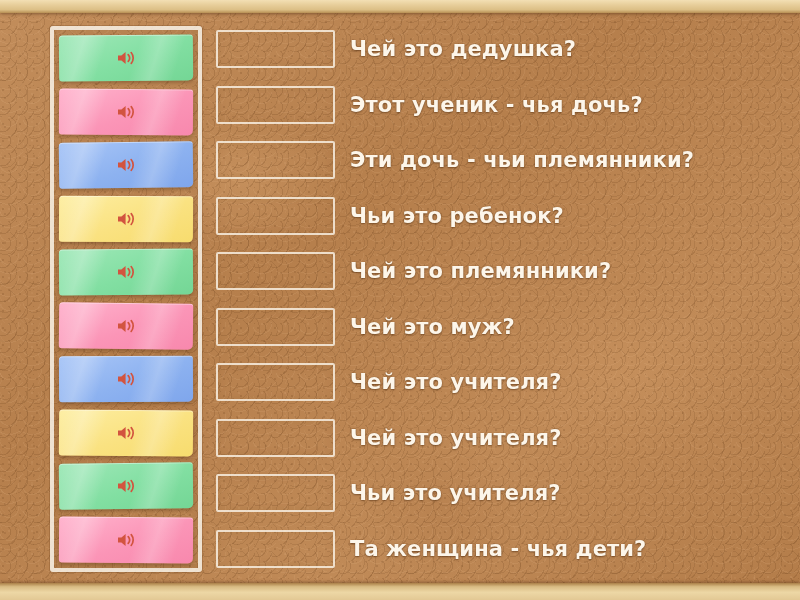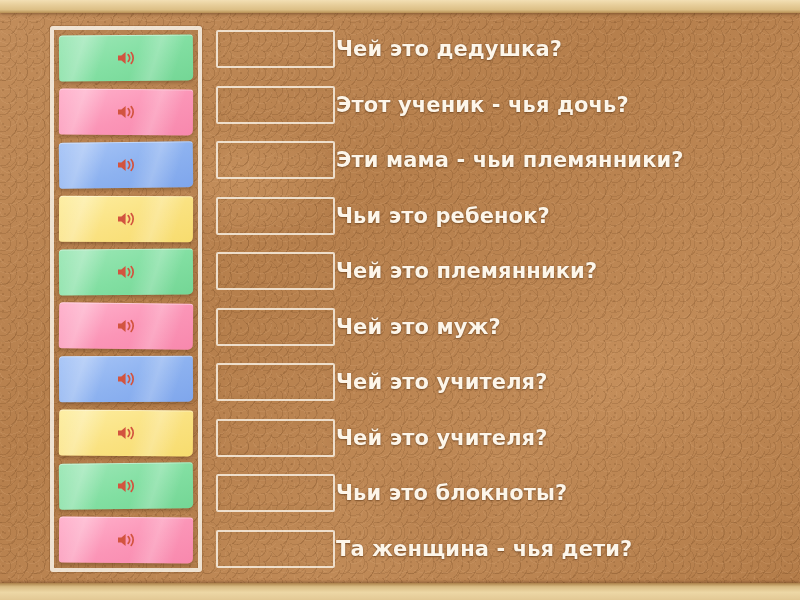--- a/index.html
+++ b/index.html
@@ -182,21 +182,21 @@
   .drop-box {
     width: 119px;
     height: 38px;
     flex: 0 0 119px;
     border: 2px solid rgba(250,243,230,.82);
     border-radius: 2px;
     box-shadow: inset 0 0 8px rgba(96,54,18,.10);
   }
 
   .q-text {
-    margin-left: 1px;
+    margin-left: 15px;
     color: #fdf6ea;
     font-size: 21px;
     font-weight: 700;
     letter-spacing: .1px;
     white-space: nowrap;
     text-shadow:
       0 1px 2px rgba(74,40,12,.55),
       0 0 1px rgba(74,40,12,.40);
   }
 </style>
@@ -289,21 +289,21 @@
     <div class="q-row">
       <div class="drop-box"></div>
       <div class="q-text">Чей это дедушка?</div>
     </div>
     <div class="q-row">
       <div class="drop-box"></div>
       <div class="q-text">Этот ученик - чья дочь?</div>
     </div>
     <div class="q-row">
       <div class="drop-box"></div>
-      <div class="q-text">Эти мама - чьи племянники?</div>
+      <div class="q-text">Эти дочь - чьи племянники?</div>
     </div>
     <div class="q-row">
       <div class="drop-box"></div>
       <div class="q-text">Чьи это ребенок?</div>
     </div>
     <div class="q-row">
       <div class="drop-box"></div>
       <div class="q-text">Чей это племянники?</div>
     </div>
     <div class="q-row">
@@ -313,20 +313,20 @@
     <div class="q-row">
       <div class="drop-box"></div>
       <div class="q-text">Чей это учителя?</div>
     </div>
     <div class="q-row">
       <div class="drop-box"></div>
       <div class="q-text">Чей это учителя?</div>
     </div>
     <div class="q-row">
       <div class="drop-box"></div>
-      <div class="q-text">Чьи это блокноты?</div>
+      <div class="q-text">Чьи это учителя?</div>
     </div>
     <div class="q-row">
       <div class="drop-box"></div>
       <div class="q-text">Та женщина - чья дети?</div>
     </div>
   </div>
 </div>
 
 </body></html>

